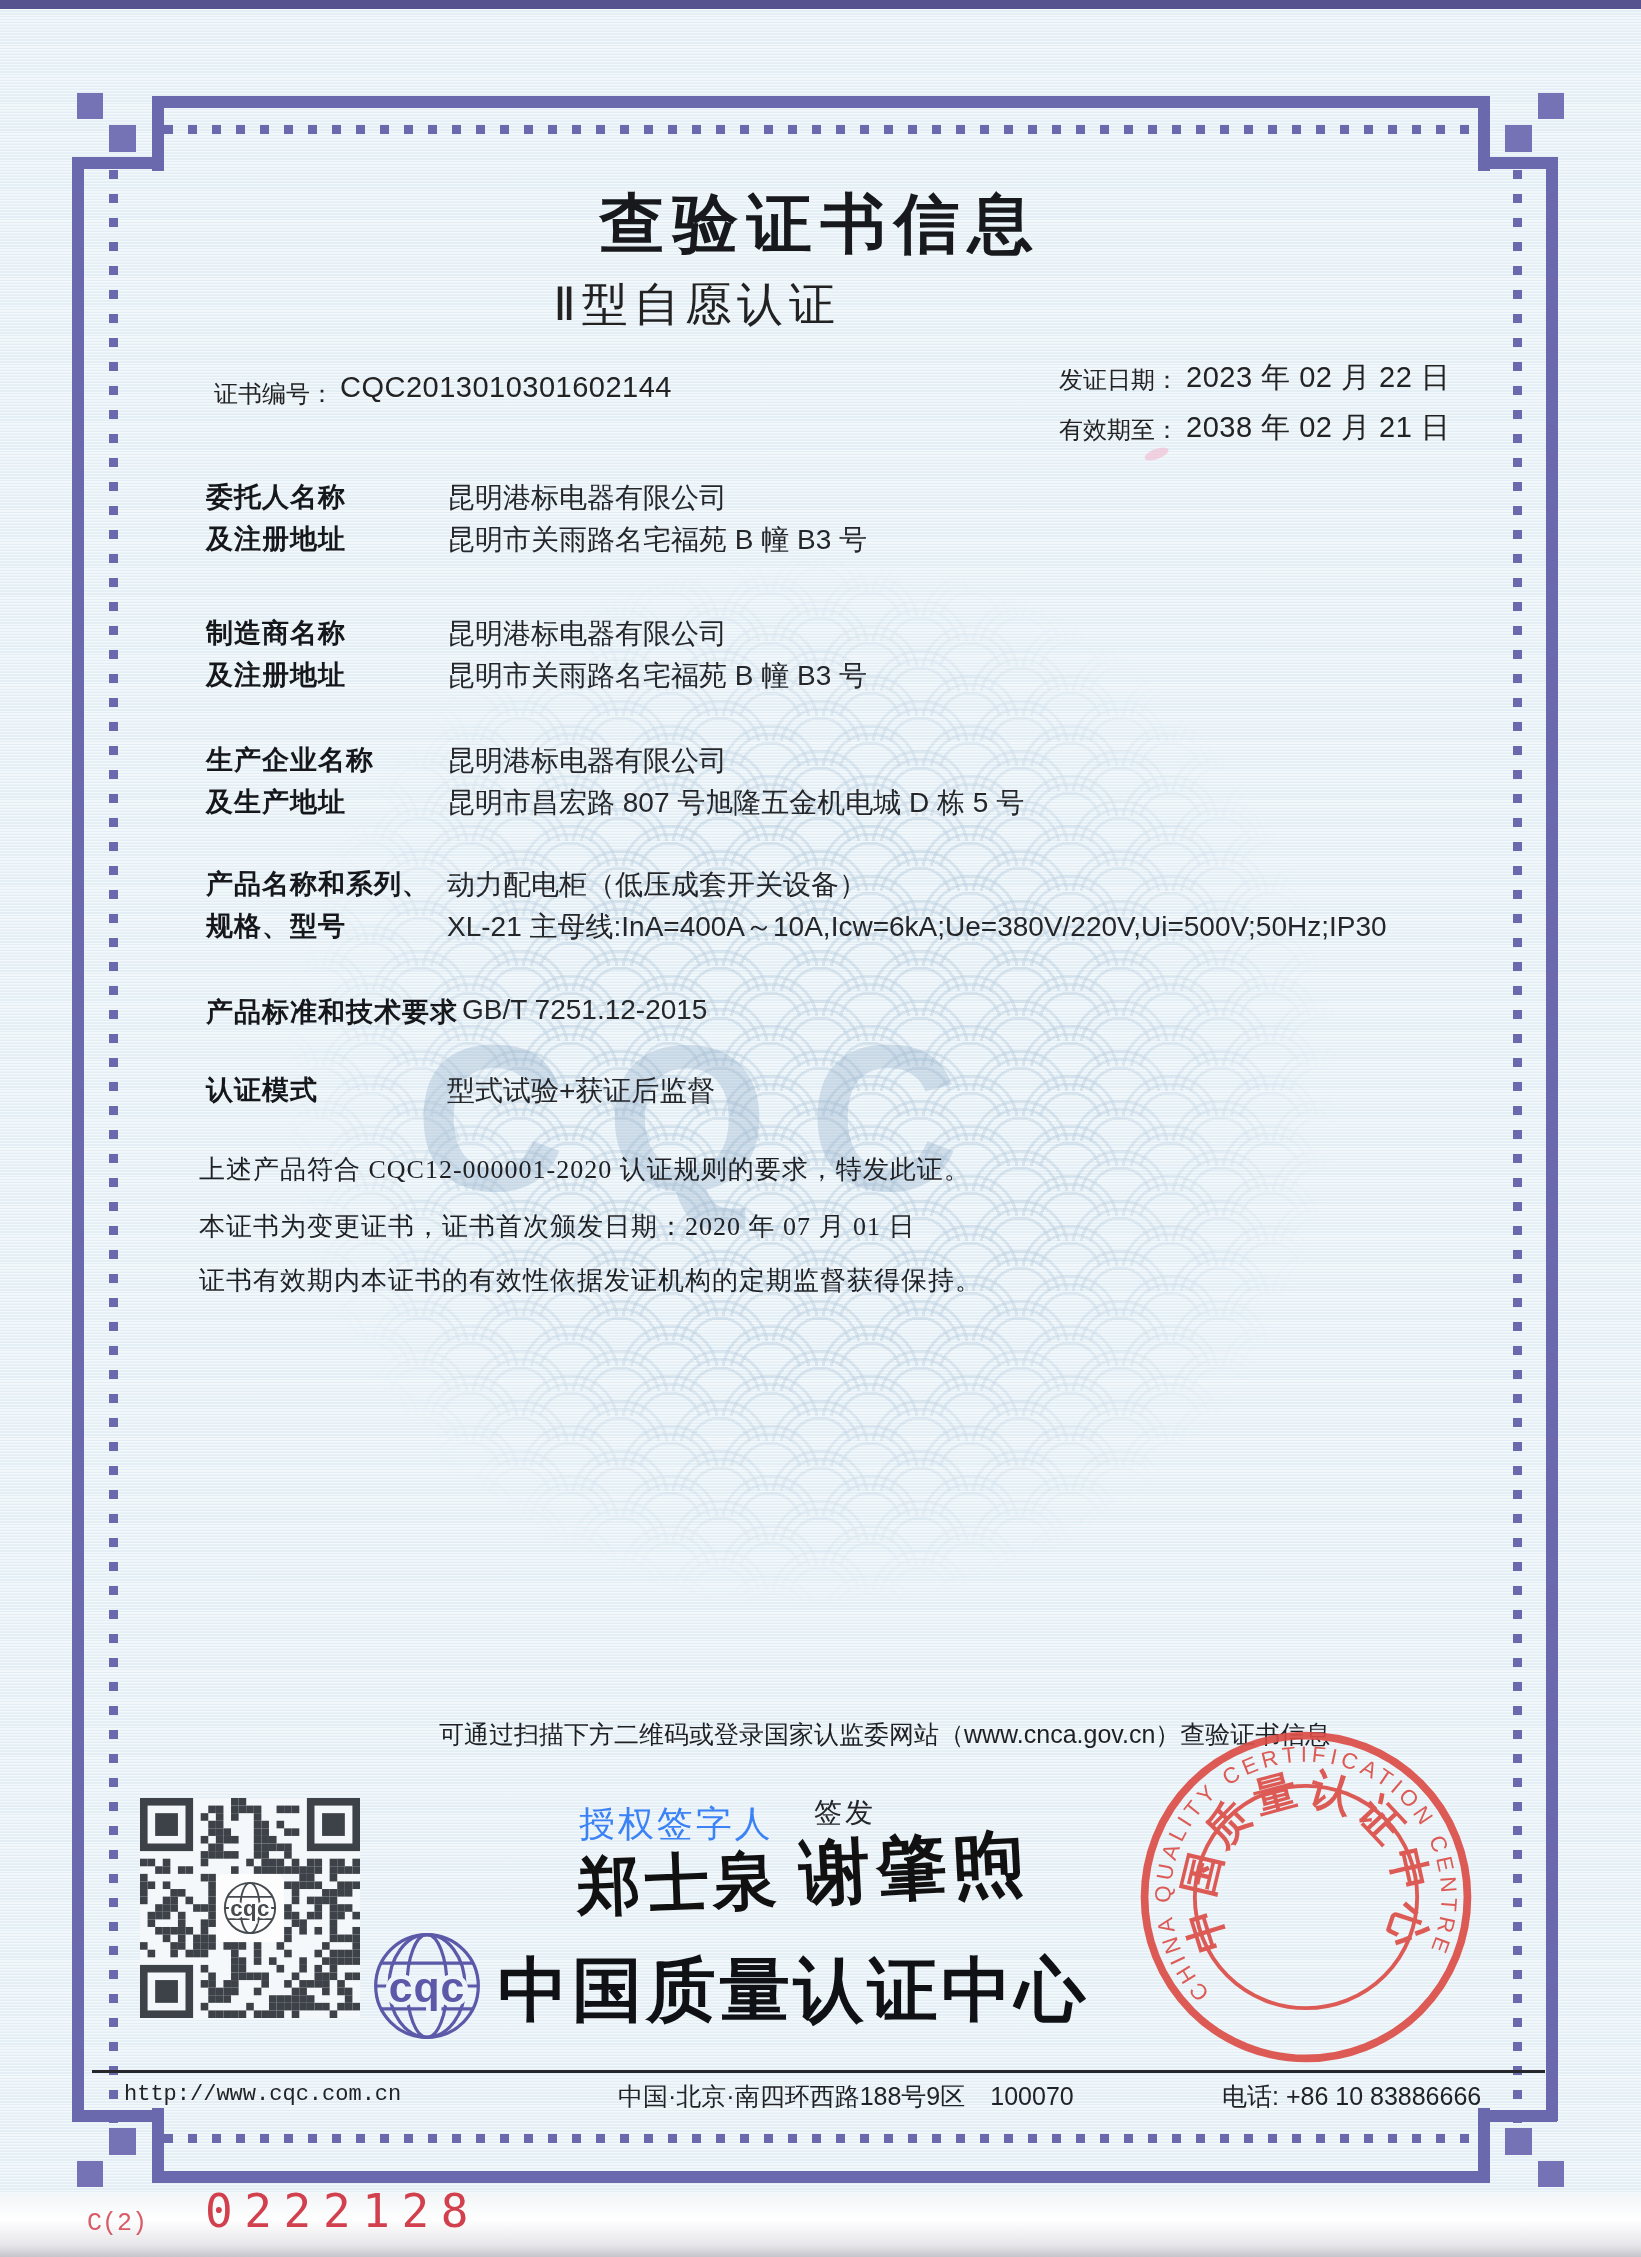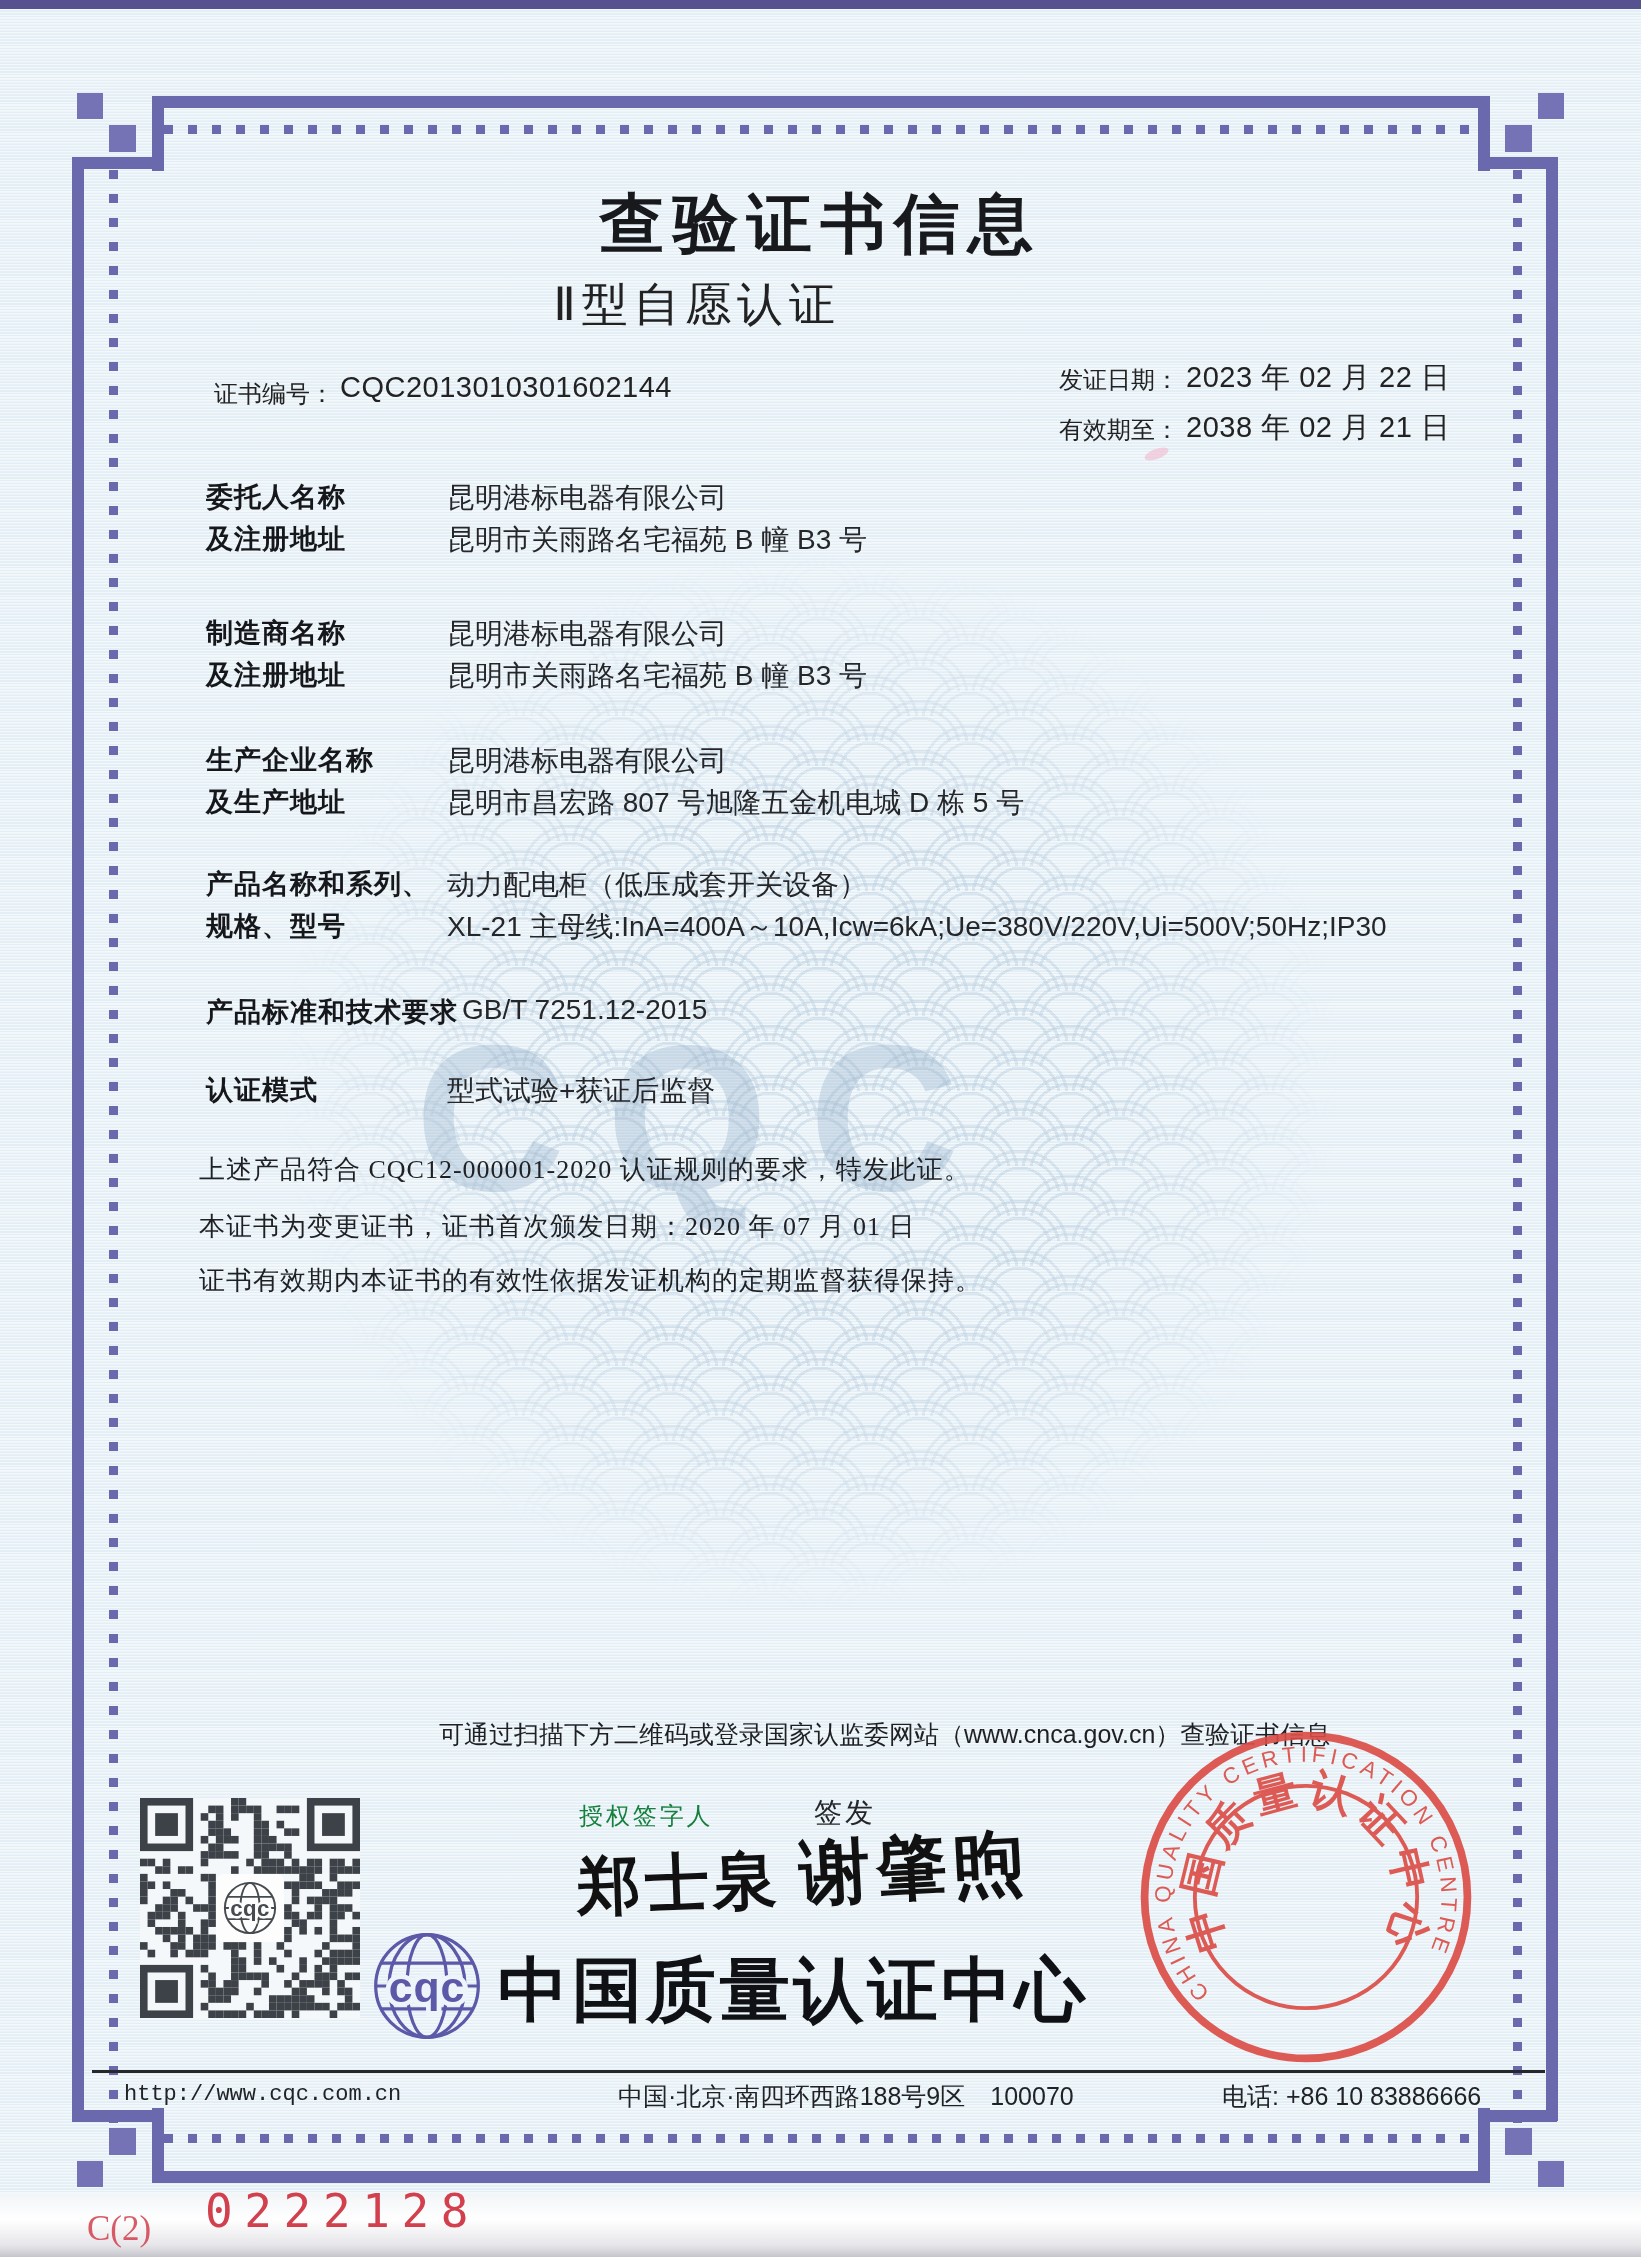--- a/index.html
+++ b/index.html
@@ -64,21 +64,21 @@
 
   
   .qr-wrap{position:absolute;left:140px;top:1798px;width:220px;height:220px;background:#f4f8fa}
   .qr-center-chip{position:absolute;left:76px;top:76px;width:68px;height:68px;background:#fdfdfd;border-radius:7.7px}
   .qr-globe{position:absolute;left:81px;top:81px;width:58px;height:58px}
   .qr-globe .g{fill:none;stroke:#464b50;stroke-width:4}
   .qr-globe .globe-word{font-family:"Liberation Sans",sans-serif;font-weight:bold;font-size:46px;
     fill:#464b50;stroke:#fdfdfd;stroke-width:10px;paint-order:stroke;text-anchor:middle;letter-spacing:1px}
 
   
-  .auth-label{position:absolute;left:579px;top:1800px;font-size:24px;letter-spacing:2.9px;color:#15803d}
+  .auth-label{position:absolute;left:579px;top:1800px;font-size:36px;letter-spacing:2.9px;color:#3b82f6}
   .issued-label{position:absolute;left:814px;top:1794px;font-size:28px;letter-spacing:2.9px;color:#24262a}
   .sig{font-family:"Liberation Serif",serif;font-weight:bold;color:#111;white-space:nowrap}
   .sig-1{position:absolute;left:577px;top:1840px;font-size:64px;transform:rotate(-2deg);letter-spacing:3.9px}
   .sig-2{position:absolute;left:799px;top:1821px;font-size:71px;transform:rotate(-3deg);letter-spacing:5.8px}
 
   
   .org-globe{position:absolute;left:370px;top:1929px;width:114px;height:114px}
   .org-globe .g{fill:none;stroke:var(--logo);stroke-width:3.4}
   .org-globe .globe-word{font-family:"Liberation Sans",sans-serif;font-weight:bold;font-size:45px;
     fill:var(--logo);stroke:#eef5fa;stroke-width:10px;paint-order:stroke;text-anchor:middle;letter-spacing:1px}
@@ -89,21 +89,21 @@
   .stamp text{font-family:"Liberation Sans",sans-serif;fill:var(--stamp)}
   .stamp .ringtxt{font-size:23px;letter-spacing:4.5px}
   .stamp .arctxt{font-size:44px;font-weight:bold;letter-spacing:7px}
 
   
   .sep-line{position:absolute;left:92px;top:2070px;width:1453px;height:2.9px;background:#26282c}
   .footer-site{position:absolute;left:124px;top:2082px;font-family:Liberation Mono, monospace;font-size:22px;color:#202226}
   .footer-addr{position:absolute;left:618px;top:2080px;font-size:25px;color:#202226}
   .footer-phone{position:absolute;left:1222px;top:2080px;font-size:25px;color:#202226}
 
-  .serial-prefix{position:absolute;left:87px;top:2209px;font-family:Liberation Serif, serif;font-size:35px;color:var(--serial);opacity:.85}
+  .serial-prefix{position:absolute;left:87px;top:2209px;font-family:Liberation Mono, monospace;font-size:25px;color:var(--serial);opacity:.85}
   .serial-number{position:absolute;left:205px;top:2184px;font-family:"DejaVu Sans Mono",monospace;
     font-size:46px;letter-spacing:11.6px;color:var(--serial)}
 
   .pink-smudge{position:absolute;left:1144px;top:449px;width:25px;height:9.7px;background:#f2b9cf;border-radius:50%;opacity:.6;transform:rotate(-20deg)}
 </style>
 </head>
 <body>
 
 <div class="paper"></div>
 <div class="scan-top-band"></div>

